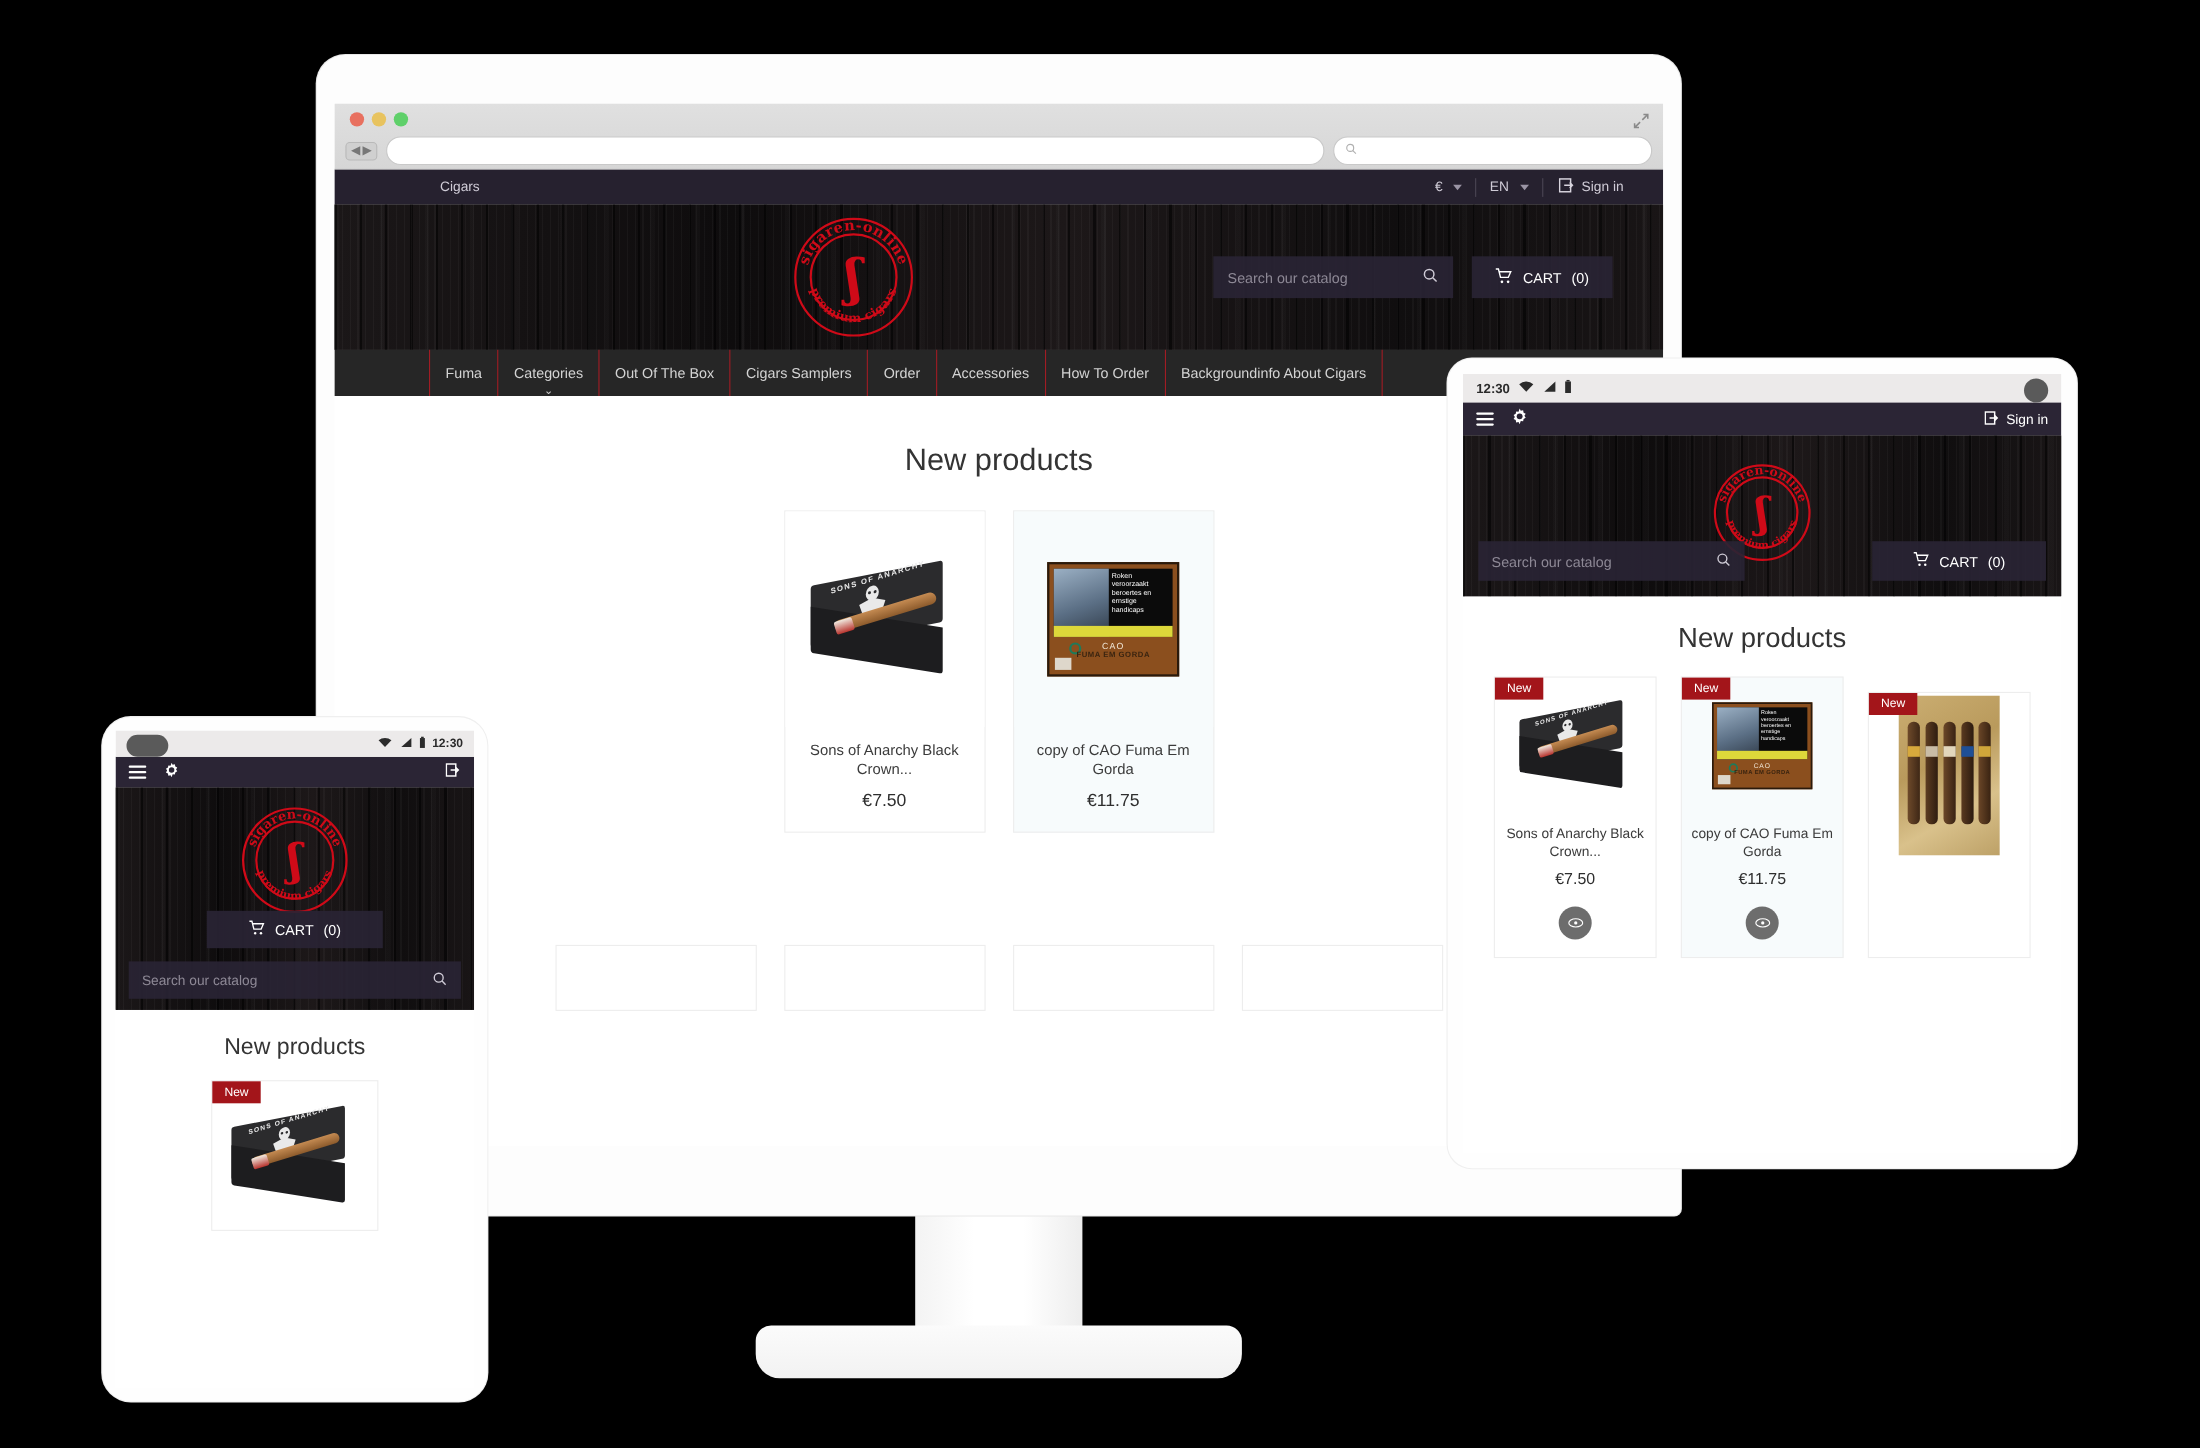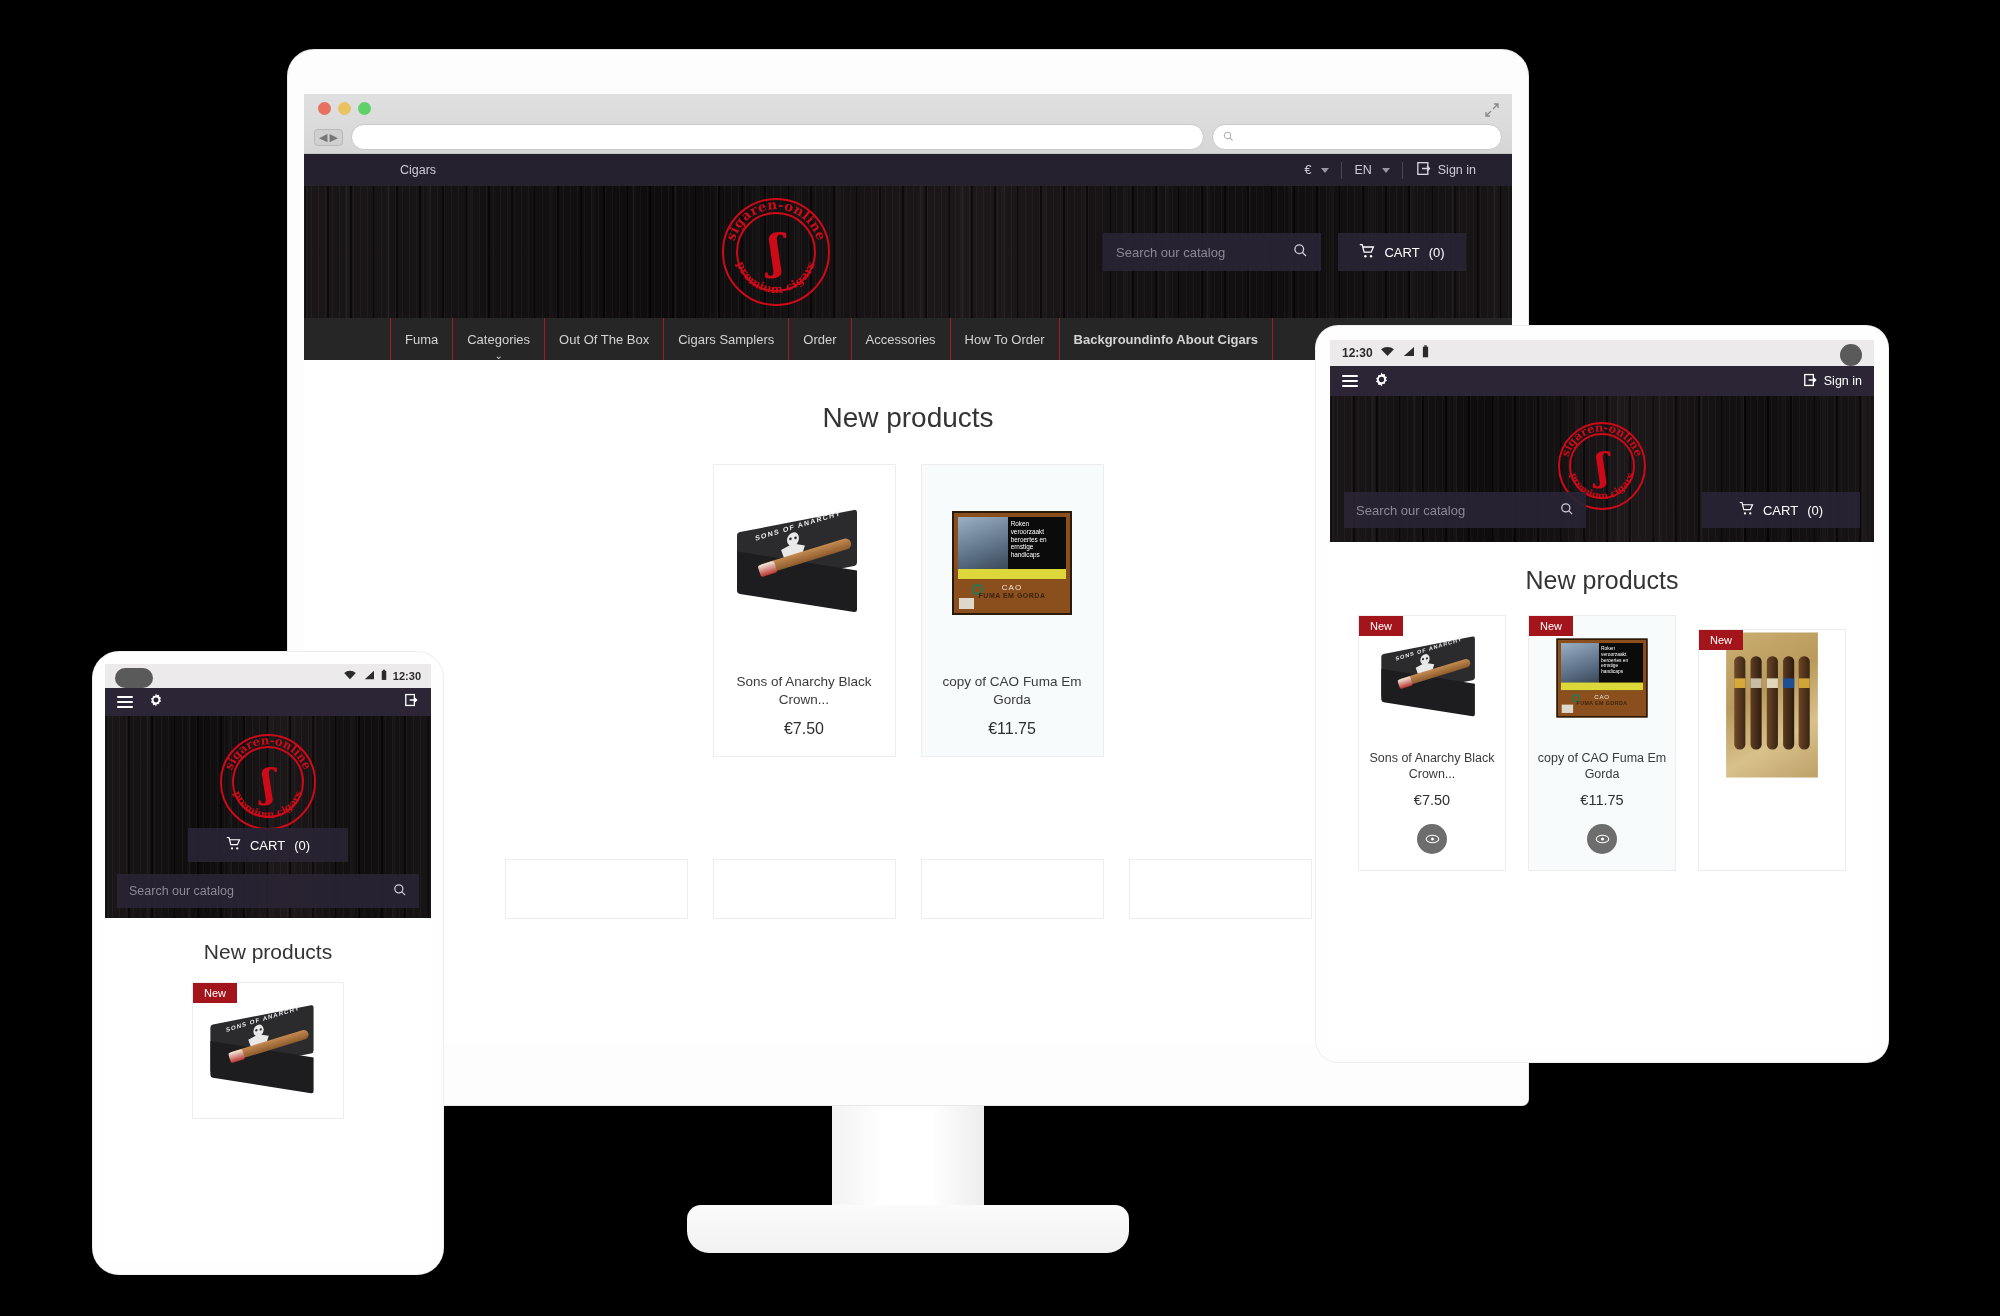--- a/index.html
+++ b/index.html
@@ -85,21 +85,21 @@
   .logo svg { width: 100%; height: 100%; overflow: visible; }
 
   .hdr-tools { position: absolute; right: 46px; top: 50%; transform: translateY(-50%); display: flex; gap: 17px; }
   .search-box { width: 218px; height: 38px; background: rgba(41,36,52,0.92); display: flex; align-items: center; padding: 0 13px; color: #8d8895; font-size: 13px; }
   .search-box .mag { margin-left: auto; }
   .cart-box { width: 128px; height: 38px; background: rgba(41,36,52,0.92); display: flex; align-items: center; justify-content: center; gap: 9px; color: #fff; font-size: 13px; }
 
   
   .mainnav { height: 42px; background: #262626; display: flex; align-items: stretch; padding-left: 86px; position: relative; }
   .navitem { display: flex; align-items: center; padding: 0 14px; color: #d3d3d3; font-size: 13px; border-left: 1px solid #a11c24; white-space: nowrap; position: relative; }
-  .navitem:last-child { border-right: 1px solid #a11c24; font-weight: bold; }
+  .navitem:last-child { border-right: 1px solid #a11c24; }
   .navitem .chev { position: absolute; left: 50%; bottom: -1px; transform: translateX(-50%); font-size: 10px; color: #cfcfcf; }
 
   
   .site-content { background: #fff; padding-top: 30px; height: 100%; }
   .section-title { text-align: center; font-size: 28px; color: #343434; font-weight: 400; padding: 12px 0 30px; }
   .prod-row { display: flex; justify-content: center; gap: 25px; padding: 0 60px; }
   .pcard { width: 183px; background: #fff; border: 1px solid #ededed; padding: 0 0 18px; }
   .pcard .pimg { height: 196px; display: flex; align-items: center; justify-content: center; background: #fff; }
   .pcard .ptitle { text-align: center; font-size: 13.5px; color: #3b3b3b; line-height: 1.3; padding: 12px 12px 0; }
   .pcard .pprice { text-align: center; font-size: 16px; color: #2e2e2e; padding-top: 12px; }

